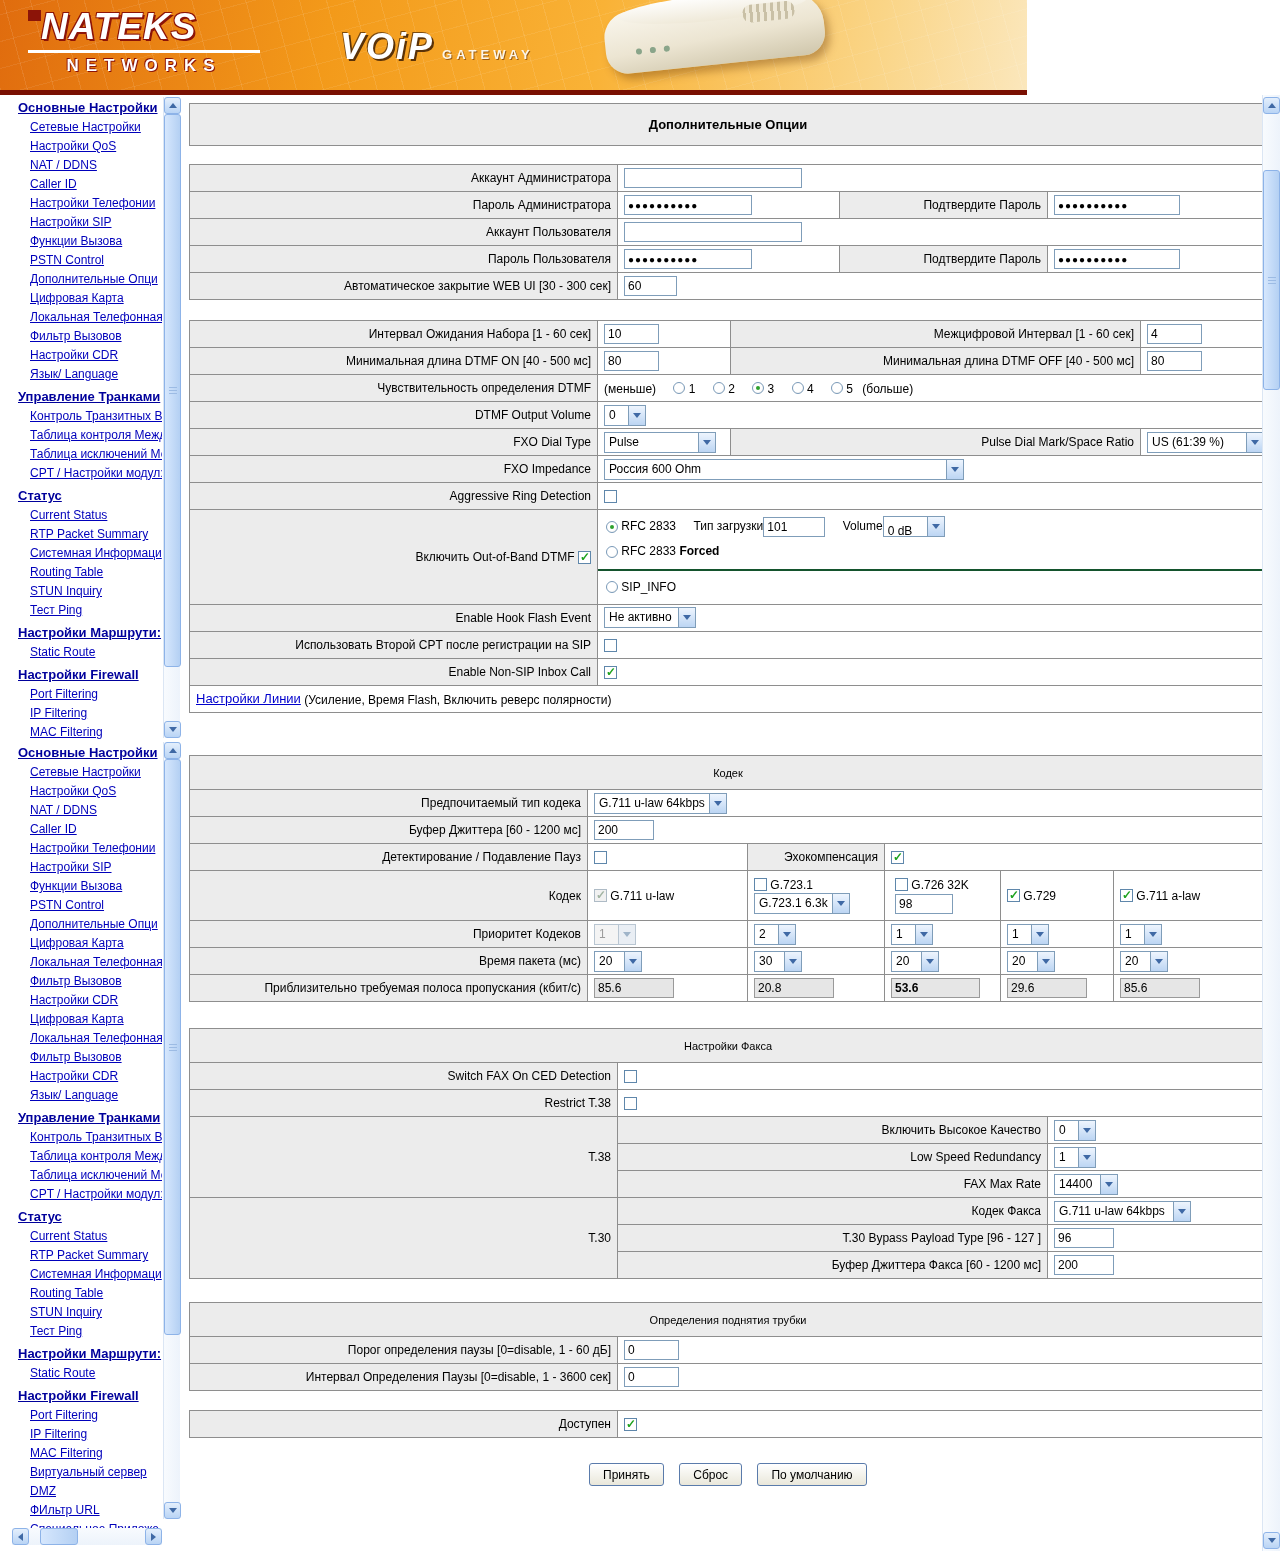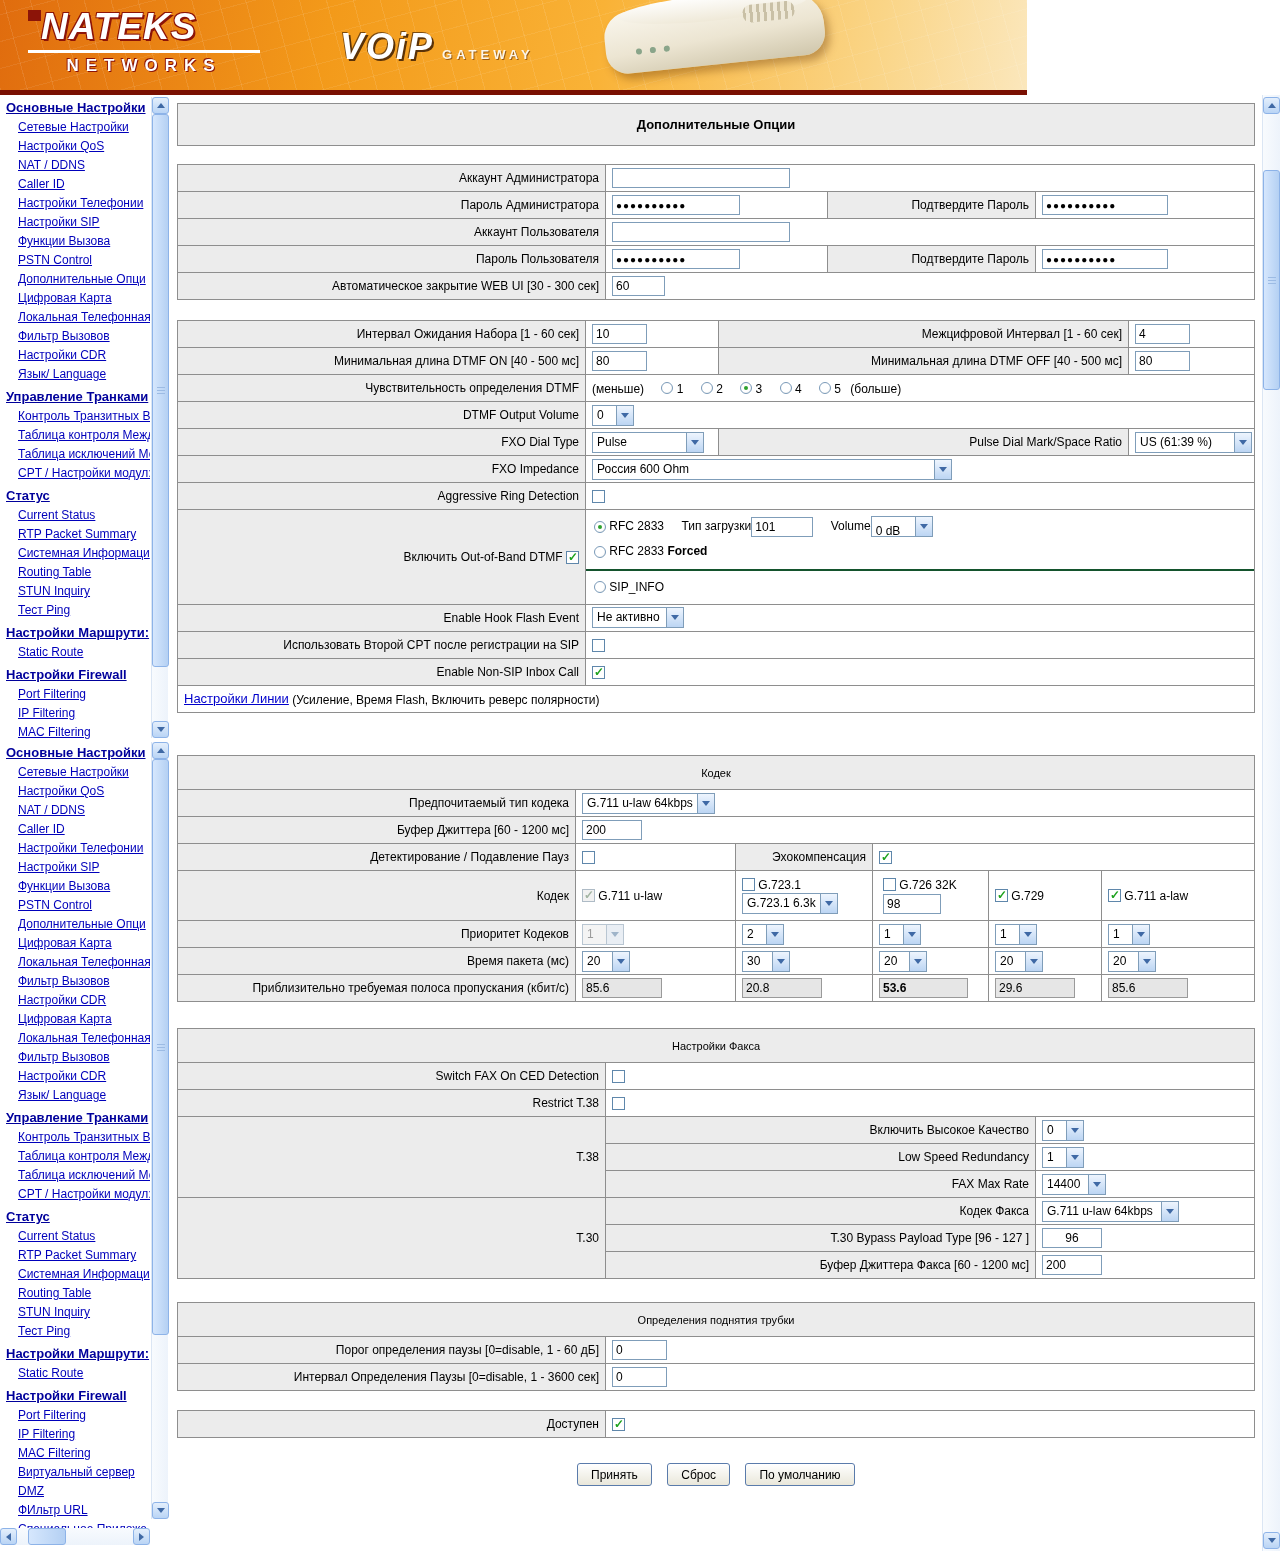--- a/index.html
+++ b/index.html
@@ -28,21 +28,21 @@
   .router .body { position:absolute; left:10px; top:14px; width:220px; height:62px; border-radius:26px 30px 22px 22px;
     background:linear-gradient(175deg,#faf7ee 0%, #ece5d2 55%, #cfc6ab 100%); box-shadow:4px 6px 8px rgba(90,40,0,.35); }
   .router .top { position:absolute; left:26px; top:6px; width:190px; height:26px; border-radius:50%;
     background:linear-gradient(#ffffff,#efe9d8); }
   .router .vent { position:absolute; left:150px; top:20px; width:52px; height:18px; border-radius:8px;
     background:repeating-linear-gradient(90deg,#c9c0a6 0 3px,#efe9d8 3px 7px); }
   .router .led { position:absolute; width:6px; height:6px; border-radius:50%; background:#8aa58a; top:52px; }
 
   
   .body-row { position:absolute; left:0; top:95px; width:1262px; height:1456px; display:flex; }
-  .sidebar-col { width:168px; flex:0 0 168px; }
+  .sidebar-col { width:168px; flex:0 0 168px;margin-left:12px; }
   .main-col { width:1094px; padding-left:9px; }
   .main-inner { width:1078px; }
 
   
   .side-frame { position:relative; width:168px; }
   .side-frame.f1 { height:645px; }
   .side-frame.f2 { height:811px; }
   .nav { padding:3px 0 0 6px; width:150px; overflow:hidden; }
   .nav-header { display:block; font-weight:bold; font-size:13px; color:#00009b; text-decoration:underline; line-height:20px; margin-top:3px; white-space:nowrap; cursor:pointer; }
   .nav-header:first-child { margin-top:0; }
@@ -605,21 +605,21 @@
             <td class="lbl">Кодек Факса</td>
             <td class="ctl"><span class="sel" style="width:137px">
                     <span class="txt">G.711 u-law 64kbps</span>
                     <span class="btn">
                       <i></i>
                     </span>
                   </span></td>
           </tr>
           <tr>
             <td class="lbl">T.30 Bypass Payload Type [96 - 127 ]</td>
-            <td class="ctl"><input class="inp" style="width: 60px; text-align: center;" value="96"></td>
+            <td class="ctl"><input class="inp" style="width: 60px;" value="96"></td>
           </tr>
           <tr>
             <td class="lbl">Буфер Джиттера Факса [60 - 1200 мс]</td>
             <td class="ctl"><input class="inp" style="width: 60px;" value="200"></td>
           </tr>
         </tbody>
           </table>
 
         <table class="tbl gap23">
           <colgroup>

